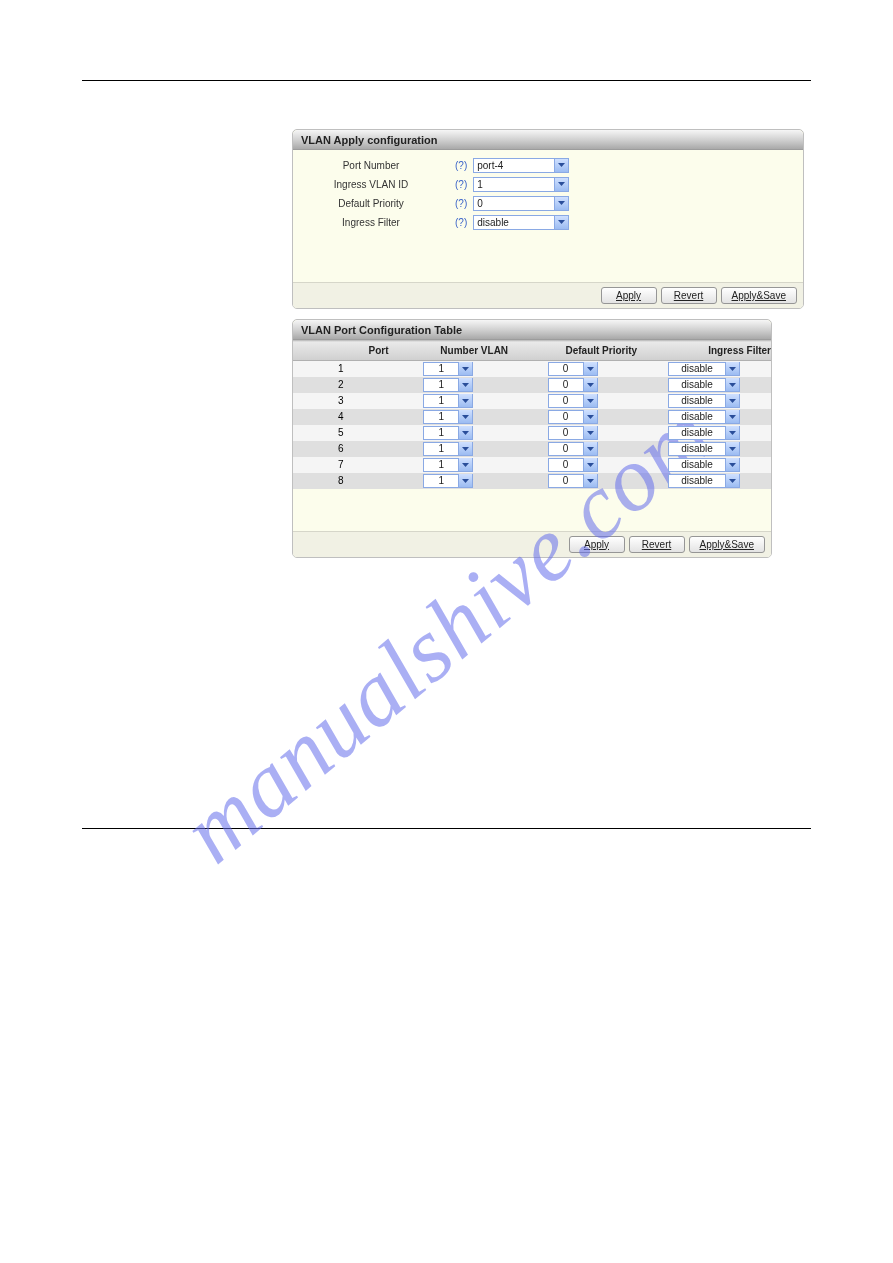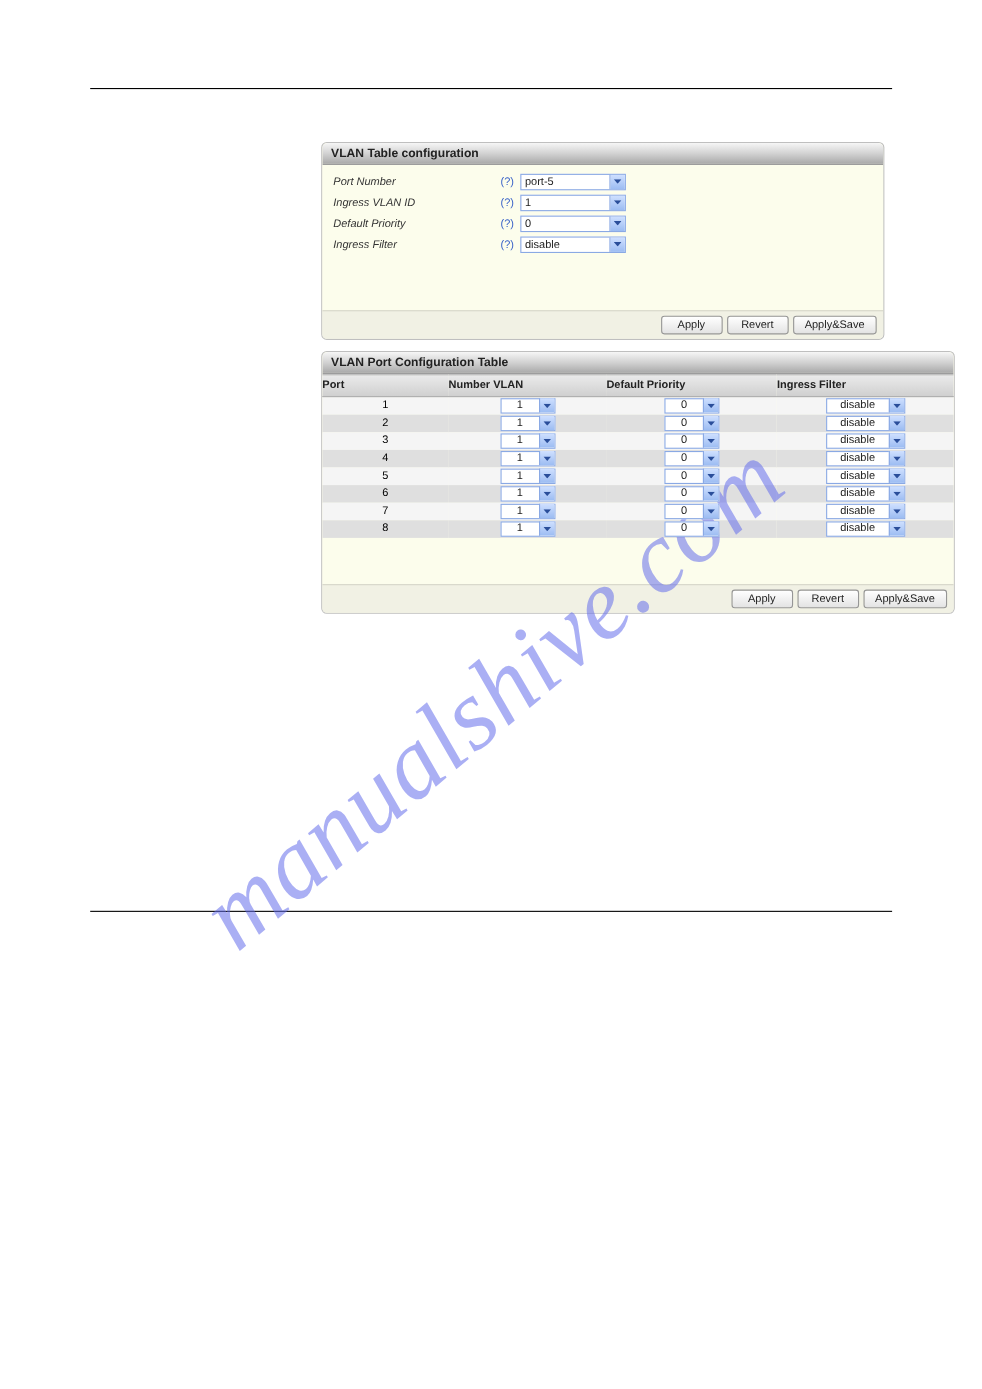--- a/index.html
+++ b/index.html
@@ -54,25 +54,24 @@
     padding: 6px 10px 50px 10px;
   }
   .form-row {
     display: flex;
     align-items: center;
     height: 18px;
     margin-bottom: 1px;
   }
   .form-label {
     width: 152px;
-    text-align: left;
+    text-align: center;
     font-size: 10px;
     color: #333;
     padding-right: 16px;
-    font-style: italic;
   }
   .help {
     color: #3a63c8;
     font-size: 10px;
     margin-right: 6px;
     cursor: pointer;
   }
   .dd {
     width: 96px;
     height: 15px;
@@ -112,39 +111,40 @@
     padding: 0 10px;
     border: 1px solid #969696;
     border-radius: 3px;
     background: linear-gradient(#ffffff, #e3e3e3);
     font-size: 10px;
     color: #222;
     display: inline-flex;
     align-items: center;
     justify-content: center;
     cursor: pointer;
+    text-decoration: underline;
   }
   
   .table-wrap {
     margin-left: 210px;
-    width: 576px;
+    width: 480px;
   }
   table.conf {
     width: 100%;
     border-collapse: collapse;
     font-size: 10px;
   }
   table.conf th {
     background: linear-gradient(#eaeaea, #cfcfcf);
     height: 20px;
     font-weight: bold;
     color: #222;
     border-top: 1px solid #c1c1c1;
     border-bottom: 1px solid #b0b0b0;
-    text-align: left;
+    text-align: right;
   }
   table.conf td {
     height: 16px;
     text-align: center;
     padding: 0;
   }
   table.conf tr.odd td  { background: #f5f5f5; }
   table.conf tr.even td { background: #dfdfdf; }
   .dd.small { width: 50px; height: 14px; margin: 0 auto; }
   .dd.med   { width: 72px; height: 14px; margin: 0 auto; }
@@ -168,29 +168,29 @@
 
 <div class="watermark">manualshive.com</div>
 
 <div class="page">
 
   <hr class="rule">
 
   <div class="panel-wrap">
     <div class="panel">
       <div class="panel-header">
-        <span>VLAN Table configuration</span>
+        <span>VLAN Apply configuration</span>
       </div>
       <div class="panel-body">
 
         <div class="form-row">
           <span class="form-label">Port Number</span>
           <span class="help">(?)</span>
           <div class="dd">
-            <span class="dd-text">port-5</span>
+            <span class="dd-text">port-4</span>
             <span class="dd-btn">
                 <svg width="7" height="4" viewBox="0 0 7 4">
                   <path d="M0 0 L7 0 L3.5 4 Z" fill="#2a4e9a"></path>
                 </svg>
               </span>
           </div>
         </div>
 
         <div class="form-row">
           <span class="form-label">Ingress VLAN ID</span>

